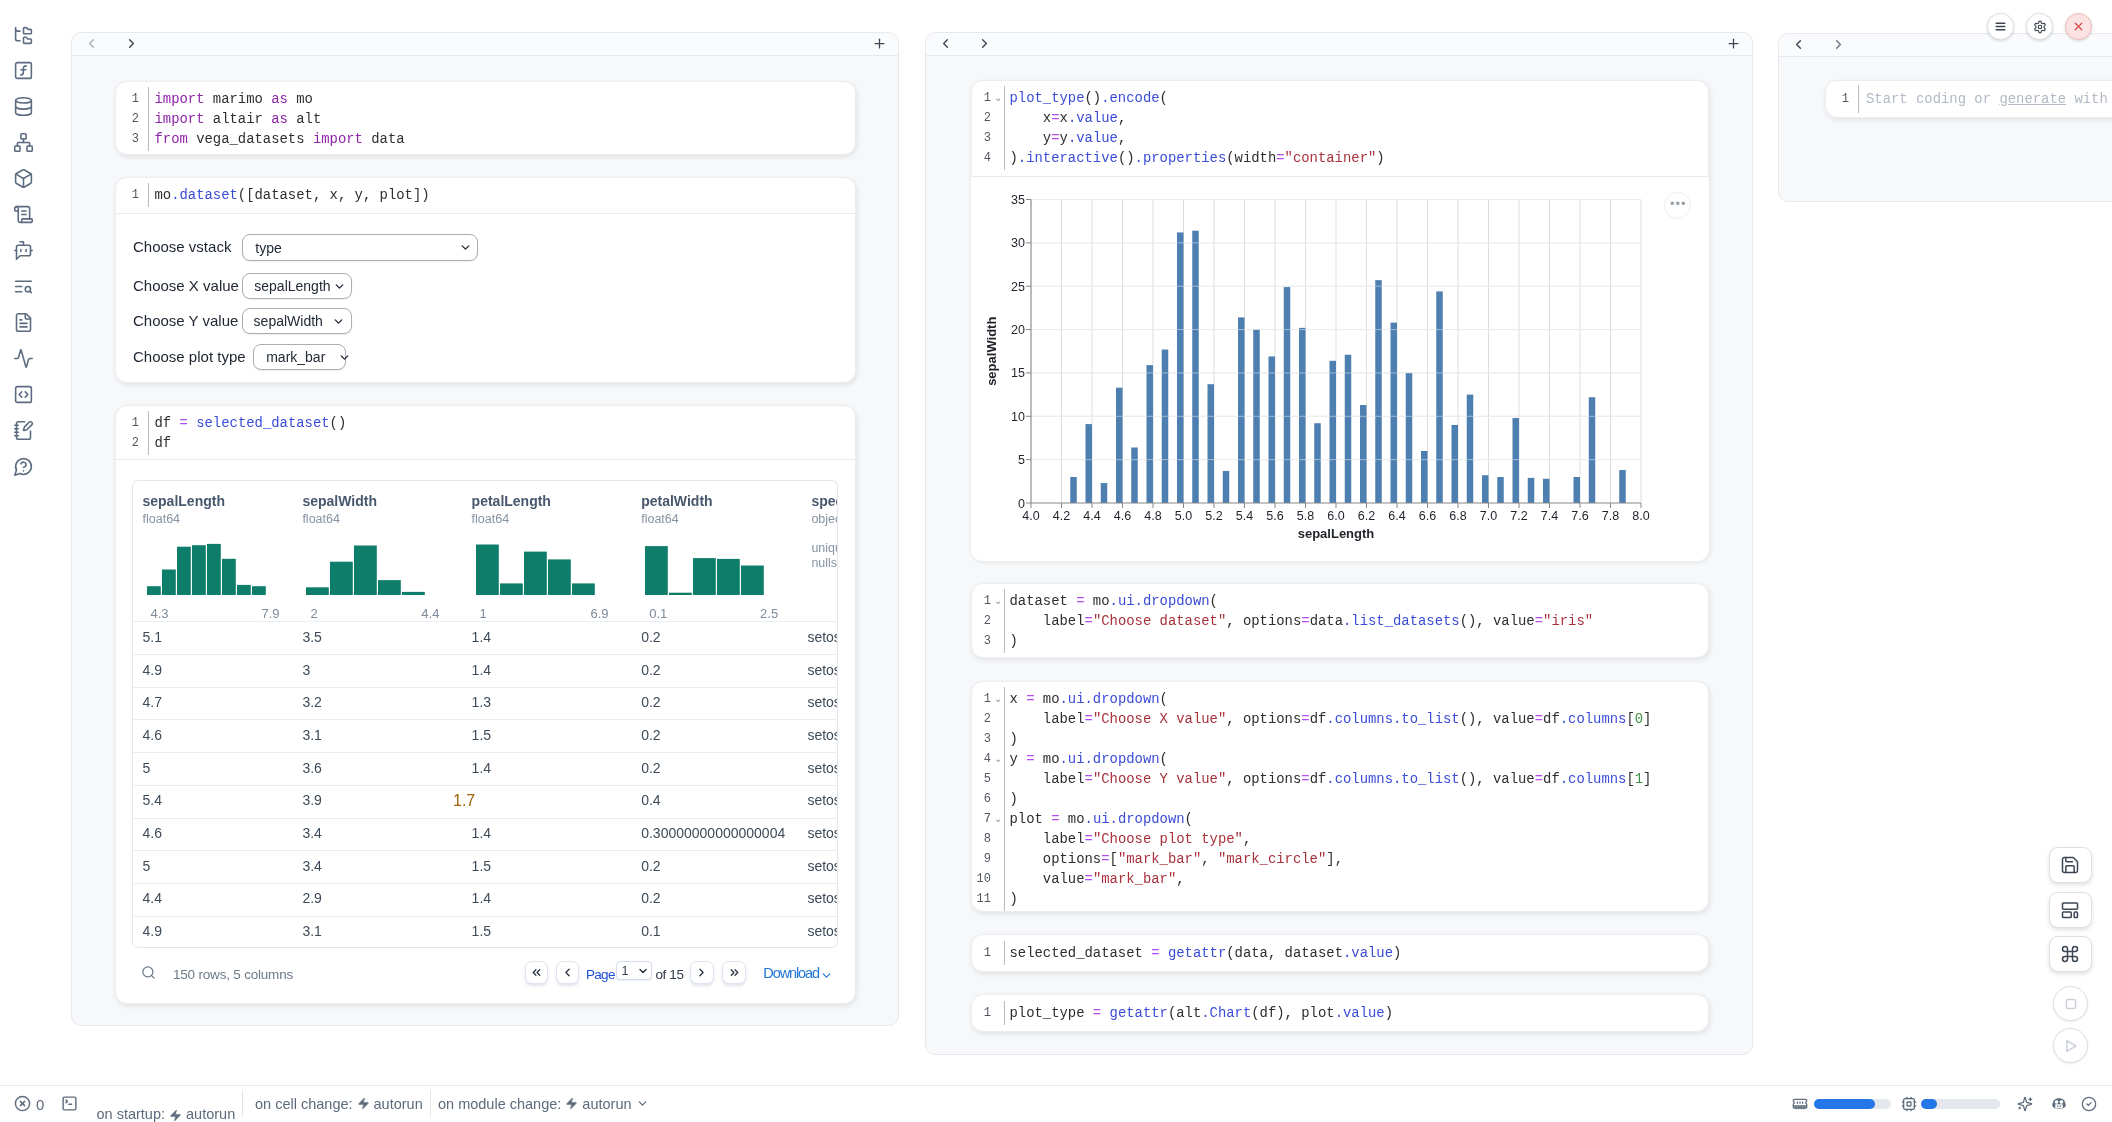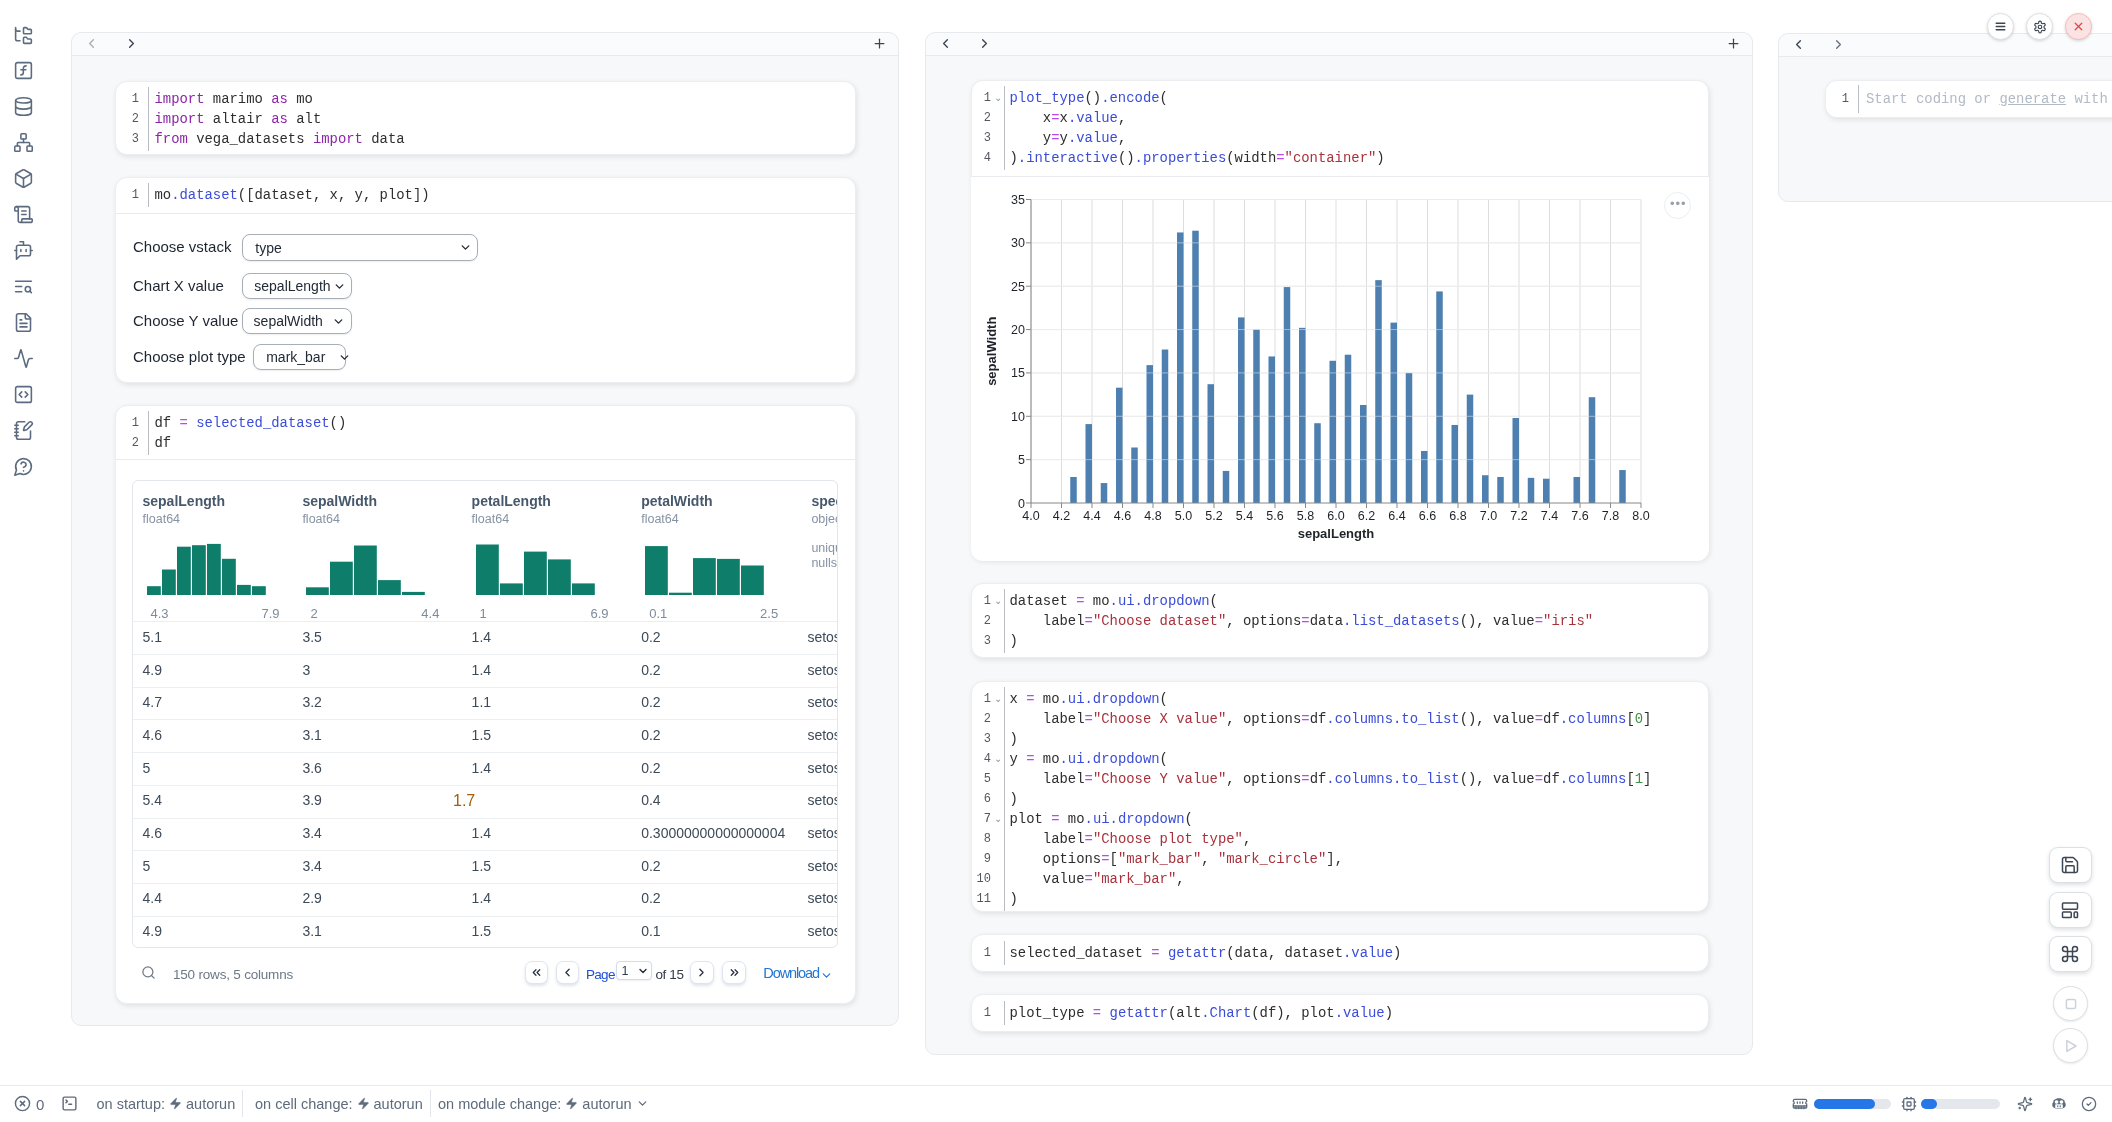--- a/index.html
+++ b/index.html
@@ -155,21 +155,21 @@
 <div class="gdiv" style="left:148px;top:183px;height:24px"></div>
 <div class="code" style="left:154.5px;top:185px">mo<span class="f">.dataset</span>([dataset, x, y, plot])</div>
 <div class="abs" style="left:116px;top:213px;width:739px;height:0;border-top:1px solid #e9ebee"></div>
 <div class="lbl" style="left:133px;top:237.5px">Choose vstack</div>
 <div class="sel" style="left:242.3px;top:234px;width:236px;height:27px">
     <span style="left:12px">type</span>
   </div>
 <svg class="ic abs" style="left:459px;top:241px" width="13" height="13" viewBox="0 0 24 24" fill="none" stroke="#272e38" stroke-width="2.6" stroke-linecap="round" stroke-linejoin="round">
     <path d="m6 9 6 6 6-6"></path>
   </svg>
-<div class="lbl" style="left:133px;top:276.5px">Chart X value</div>
+<div class="lbl" style="left:133px;top:276.5px">Choose X value</div>
 <div class="sel" style="left:242.3px;top:273.3px;width:110px;height:26px">
     <span style="left:11px">sepalLength</span>
   </div>
 <svg class="ic abs" style="left:333px;top:280px" width="13" height="13" viewBox="0 0 24 24" fill="none" stroke="#272e38" stroke-width="2.6" stroke-linecap="round" stroke-linejoin="round">
     <path d="m6 9 6 6 6-6"></path>
   </svg>
 <div class="lbl" style="left:133px;top:311.5px">Choose Y value</div>
 <div class="sel" style="left:241.6px;top:308.3px;width:110px;height:26px">
     <span style="left:11px">sepalWidth</span>
   </div>
@@ -249,21 +249,21 @@
     <div class="abs" style="left:674.4px;top:148.3px;font-size:14px;color:#3d4a58;white-space:pre">setosa</div>
     <div class="abs" style="left:0;top:173.5px;width:706px;height:32.7px;border-top:1px solid #eceff2"></div>
     <div class="abs" style="left:9.5px;top:181.0px;font-size:14px;color:#3d4a58;white-space:pre">4.9</div>
     <div class="abs" style="left:169.4px;top:181.0px;font-size:14px;color:#3d4a58;white-space:pre">3</div>
     <div class="abs" style="left:338.6px;top:181.0px;font-size:14px;color:#3d4a58;white-space:pre">1.4</div>
     <div class="abs" style="left:508.2px;top:181.0px;font-size:14px;color:#3d4a58;white-space:pre">0.2</div>
     <div class="abs" style="left:674.4px;top:181.0px;font-size:14px;color:#3d4a58;white-space:pre">setosa</div>
     <div class="abs" style="left:0;top:206.2px;width:706px;height:32.7px;border-top:1px solid #eceff2"></div>
     <div class="abs" style="left:9.5px;top:213.7px;font-size:14px;color:#3d4a58;white-space:pre">4.7</div>
     <div class="abs" style="left:169.4px;top:213.7px;font-size:14px;color:#3d4a58;white-space:pre">3.2</div>
-    <div class="abs" style="left:338.6px;top:213.7px;font-size:14px;color:#3d4a58;white-space:pre">1.1</div>
+    <div class="abs" style="left:338.6px;top:213.7px;font-size:14px;color:#3d4a58;white-space:pre">1.3</div>
     <div class="abs" style="left:508.2px;top:213.7px;font-size:14px;color:#3d4a58;white-space:pre">0.2</div>
     <div class="abs" style="left:674.4px;top:213.7px;font-size:14px;color:#3d4a58;white-space:pre">setosa</div>
     <div class="abs" style="left:0;top:238.9px;width:706px;height:32.7px;border-top:1px solid #eceff2"></div>
     <div class="abs" style="left:9.5px;top:246.4px;font-size:14px;color:#3d4a58;white-space:pre">4.6</div>
     <div class="abs" style="left:169.4px;top:246.4px;font-size:14px;color:#3d4a58;white-space:pre">3.1</div>
     <div class="abs" style="left:338.6px;top:246.4px;font-size:14px;color:#3d4a58;white-space:pre">1.5</div>
     <div class="abs" style="left:508.2px;top:246.4px;font-size:14px;color:#3d4a58;white-space:pre">0.2</div>
     <div class="abs" style="left:674.4px;top:246.4px;font-size:14px;color:#3d4a58;white-space:pre">setosa</div>
     <div class="abs" style="left:0;top:271.6px;width:706px;height:32.7px;border-top:1px solid #eceff2"></div>
     <div class="abs" style="left:9.5px;top:279.1px;font-size:14px;color:#3d4a58;white-space:pre">5</div>
@@ -577,21 +577,21 @@
     <circle cx="12" cy="12" r="10"></circle>
     <path d="m15 9-6 6"></path>
     <path d="m9 9 6 6"></path>
   </svg>
 <div class="statxt" style="left:36px;top:1095.5px">0</div>
 <svg class="ic abs" style="left:61px;top:1095px" width="17" height="17" viewBox="0 0 24 24" fill="none" stroke="#5d6b7c" stroke-width="2" stroke-linecap="round" stroke-linejoin="round">
     <path d="m7 11 2-2-2-2"></path>
     <path d="M11 13h4"></path>
     <rect width="18" height="18" x="3" y="3" rx="2"></rect>
   </svg>
-<div class="abs" style="left:96.5px;top:1085px;height:37px;display:flex;align-items:center;column-gap:4px;font-size:14.5px;color:#5d6b7c;white-space:pre"><span>on startup:</span><svg class="ic" width="13" height="13" viewBox="0 0 24 24" fill="#5d6b7c" stroke="#5d6b7c" stroke-width="1" stroke-linecap="round" stroke-linejoin="round">
+<div class="abs" style="left:96.5px;top:1085px;height:37px;display:flex;align-items:flex-end;column-gap:4px;font-size:14.5px;color:#5d6b7c;white-space:pre"><span>on startup:</span><svg class="ic" width="13" height="13" viewBox="0 0 24 24" fill="#5d6b7c" stroke="#5d6b7c" stroke-width="1" stroke-linecap="round" stroke-linejoin="round">
       <path d="M4 14a1 1 0 0 1-.78-1.63l9.9-10.2a.5.5 0 0 1 .86.46l-1.92 6.02A1 1 0 0 0 13 10h7a1 1 0 0 1 .78 1.63l-9.9 10.2a.5.5 0 0 1-.86-.46l1.92-6.02A1 1 0 0 0 11 14z"></path>
     </svg><span>autorun</span></div>
 <div class="abs" style="left:242px;top:1090px;width:1px;height:27px;background:#e2e6ea"></div>
 <div class="abs" style="left:255px;top:1085px;height:37px;display:flex;align-items:center;column-gap:4px;font-size:14.5px;color:#5d6b7c;white-space:pre"><span>on cell change:</span><svg class="ic" width="13" height="13" viewBox="0 0 24 24" fill="#5d6b7c" stroke="#5d6b7c" stroke-width="1" stroke-linecap="round" stroke-linejoin="round">
       <path d="M4 14a1 1 0 0 1-.78-1.63l9.9-10.2a.5.5 0 0 1 .86.46l-1.92 6.02A1 1 0 0 0 13 10h7a1 1 0 0 1 .78 1.63l-9.9 10.2a.5.5 0 0 1-.86-.46l1.92-6.02A1 1 0 0 0 11 14z"></path>
     </svg><span>autorun</span></div>
 <div class="abs" style="left:430px;top:1090px;width:1px;height:27px;background:#e2e6ea"></div>
 <div class="abs" style="left:438px;top:1085px;height:37px;display:flex;align-items:center;column-gap:4px;font-size:14.5px;color:#5d6b7c;white-space:pre"><span>on module change:</span><svg class="ic" width="13" height="13" viewBox="0 0 24 24" fill="#5d6b7c" stroke="#5d6b7c" stroke-width="1" stroke-linecap="round" stroke-linejoin="round">
       <path d="M4 14a1 1 0 0 1-.78-1.63l9.9-10.2a.5.5 0 0 1 .86.46l-1.92 6.02A1 1 0 0 0 13 10h7a1 1 0 0 1 .78 1.63l-9.9 10.2a.5.5 0 0 1-.86-.46l1.92-6.02A1 1 0 0 0 11 14z"></path>
     </svg><span>autorun</span><svg class="ic" width="13" height="13" viewBox="0 0 24 24" fill="none" stroke="#5d6b7c" stroke-width="2.4" stroke-linecap="round" stroke-linejoin="round">

